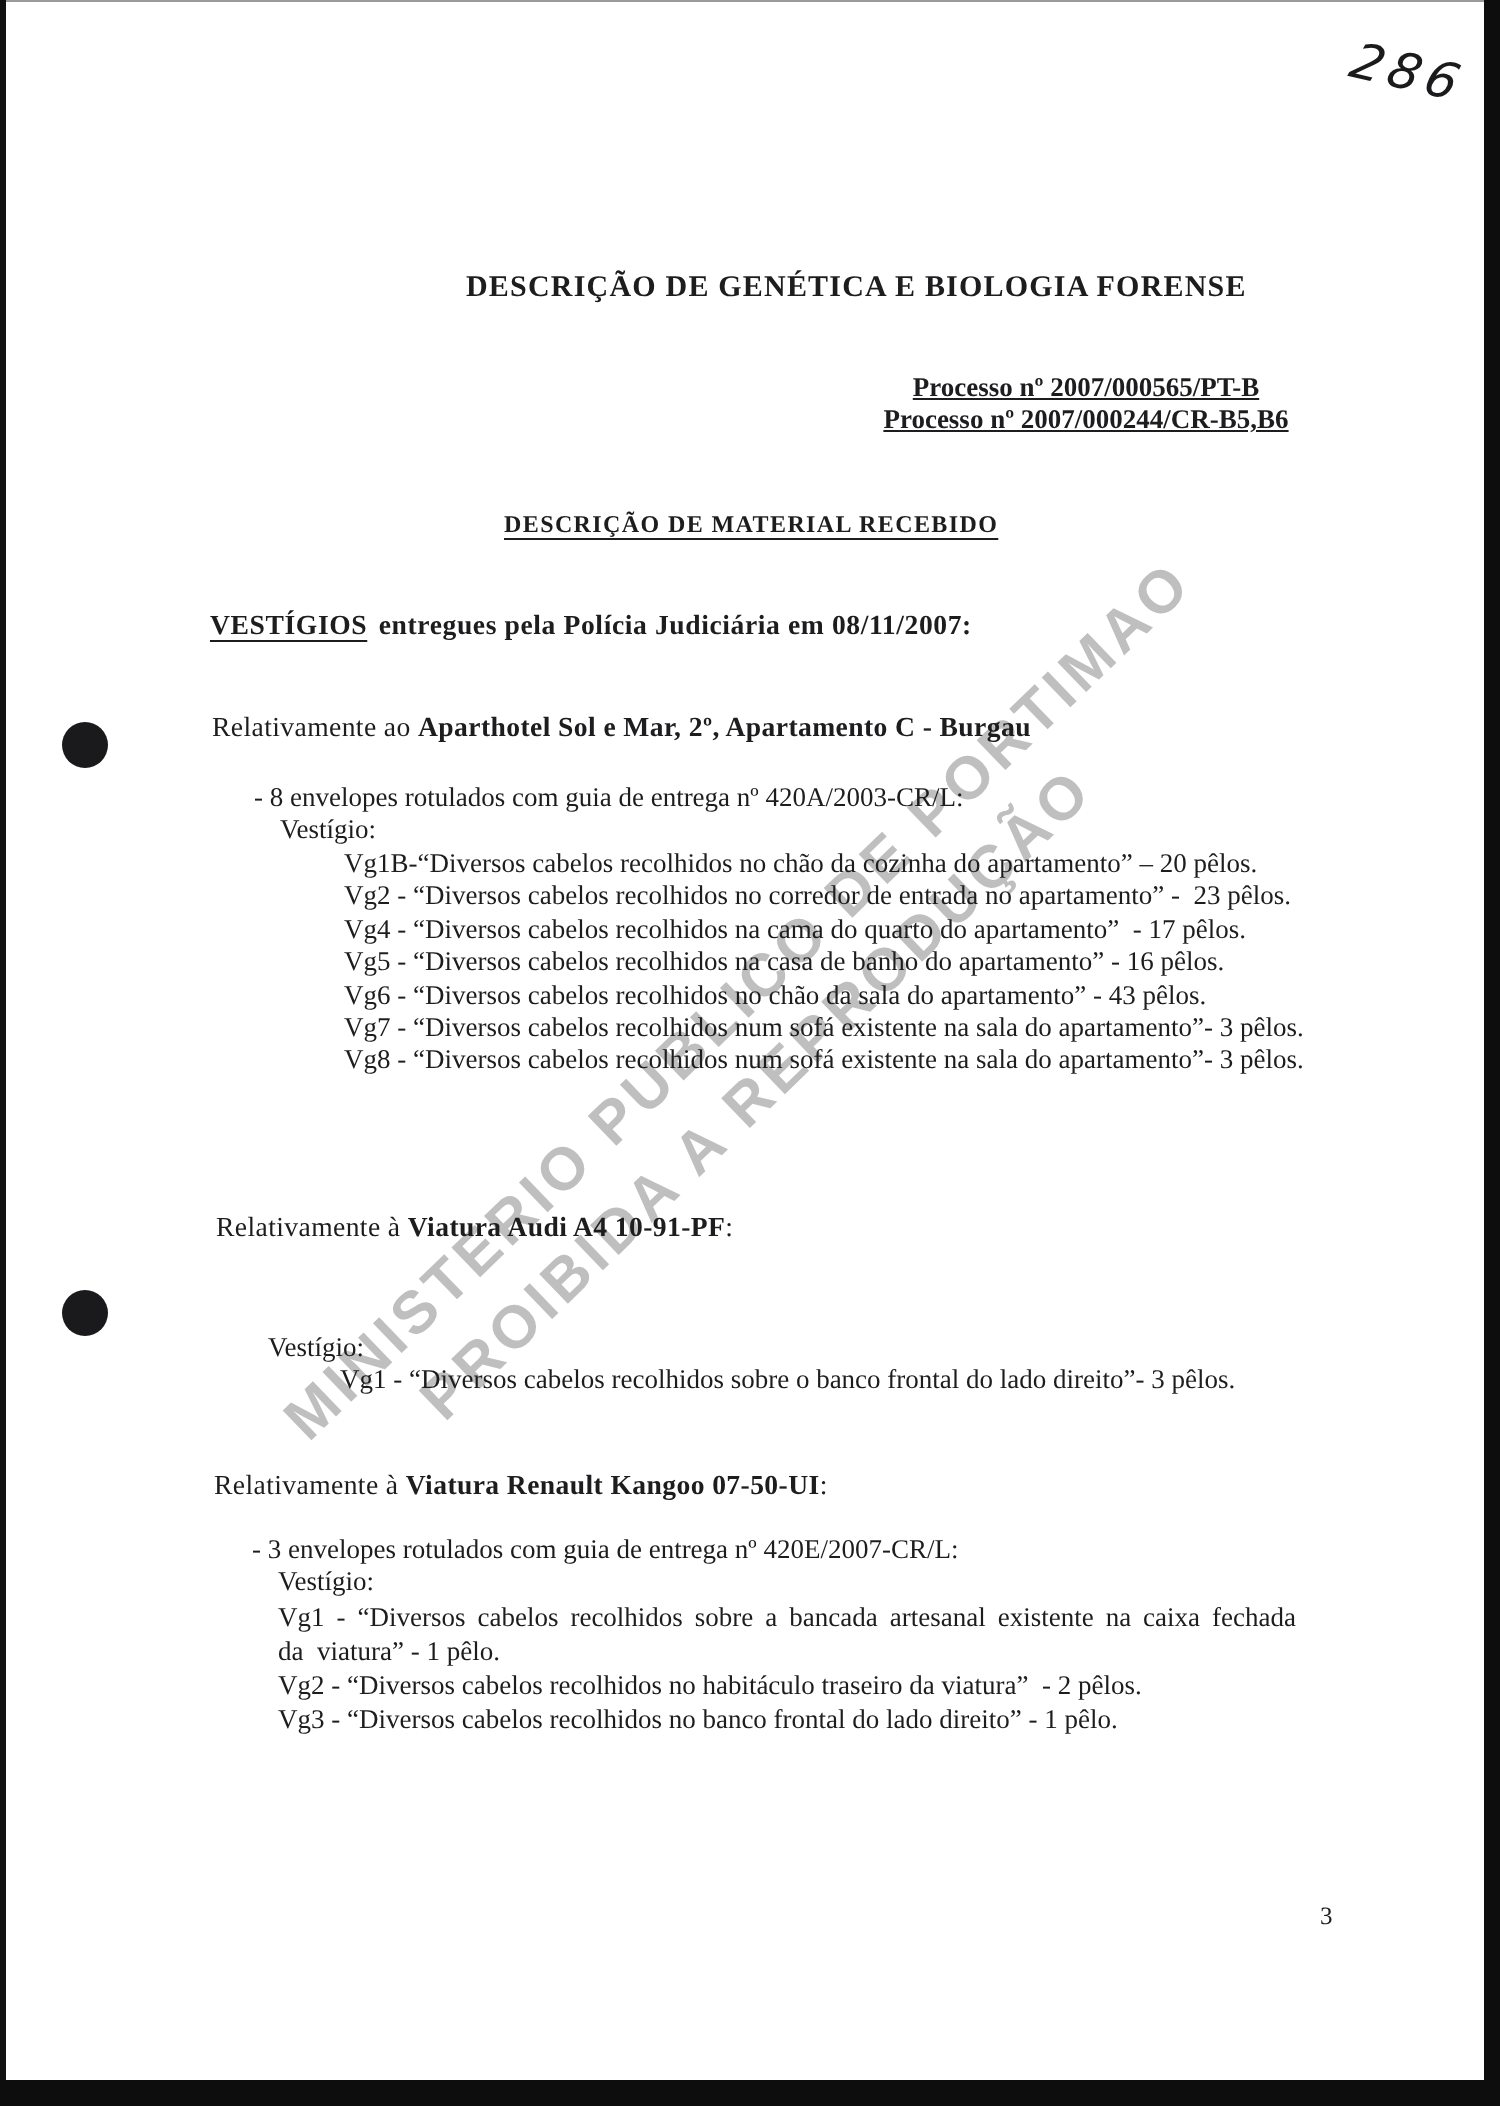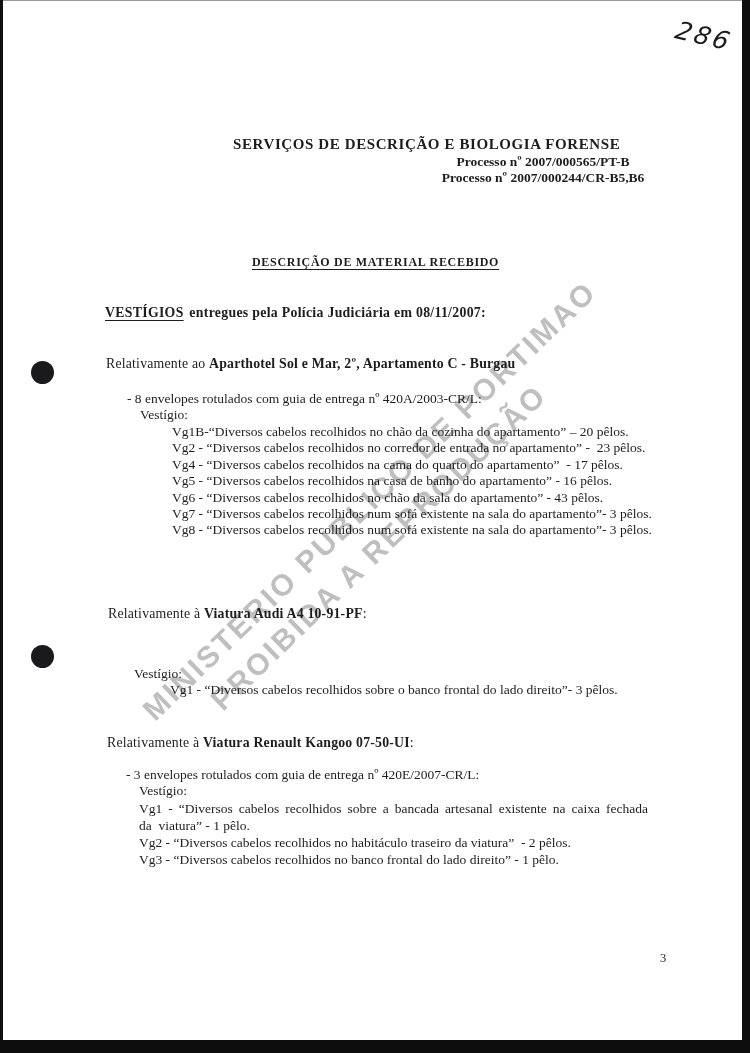--- a/index.html
+++ b/index.html
@@ -20,22 +20,22 @@
   .hole1{left:31px;top:361px;}
   .hole2{left:31px;top:645px;}
   
   .handwritten{
     left:681px;top:16px;font-family:"DejaVu Sans",sans-serif;font-style:italic;
     font-size:25px;color:#1b1b1d;letter-spacing:3px;transform:rotate(13deg) skewX(-6deg);
     transform-origin:0 0;
   }
   
   .letterhead{left:233px;top:136px;font-size:15px;font-weight:bold;letter-spacing:0.6px;}
-  .process-block{left:412px;top:154px;width:262px;text-align:center;
-    font-size:13.5px;font-weight:bold;line-height:16.1px;}
+  .process-block{left:412px;top:186px;width:262px;text-align:center;
+    font-size:13.5px;font-weight:bold;line-height:16.1px;text-decoration:underline;}
   .doc-title{left:252px;top:255px;font-size:12px;font-weight:bold;letter-spacing:0.7px;
     text-decoration:underline;text-underline-offset:3px;}
   
   .intro{left:105px;top:305px;font-size:13.8px;font-weight:bold;letter-spacing:0.3px;}
   .intro .u{text-decoration:underline;text-underline-offset:3px;padding-right:2px;text-align:center;}
   
   .sec-header{font-size:13.8px;letter-spacing:0.2px;}
   .sec1-header{left:106px;top:356px;text-align:center;}
   .sec1-envelope{left:127px;top:391px;}
   .sec1-vestigio{left:140px;top:407px;}
@@ -72,21 +72,21 @@
   <div class="abs edge-top"></div>
   <div class="abs edge-left"></div>
   <div class="abs edge-right"></div>
   <div class="abs edge-bottom"></div>
 
   <div class="abs hole hole1"></div>
   <div class="abs hole hole2"></div>
 
   <div class="abs handwritten">286</div>
 
-  <div class="abs letterhead">SERVIÇOS DE DESCRIÇÃO E BIOLOGIA FORENSE</div>
+  <div class="abs letterhead">DESCRIÇÃO DE GENÉTICA E BIOLOGIA FORENSE</div>
 
   <div class="abs process-block">
     <div>Processo nº 2007/000565/PT-B</div>
     <div>Processo nº 2007/000244/CR-B5,B6</div>
   </div>
 
   <div class="abs doc-title">DESCRIÇÃO DE MATERIAL RECEBIDO</div>
 
   <div class="abs intro">
     <span class="u">VESTÍGIOS</span><span> entregues pela Polícia Judiciária em 08/11/2007:</span>

